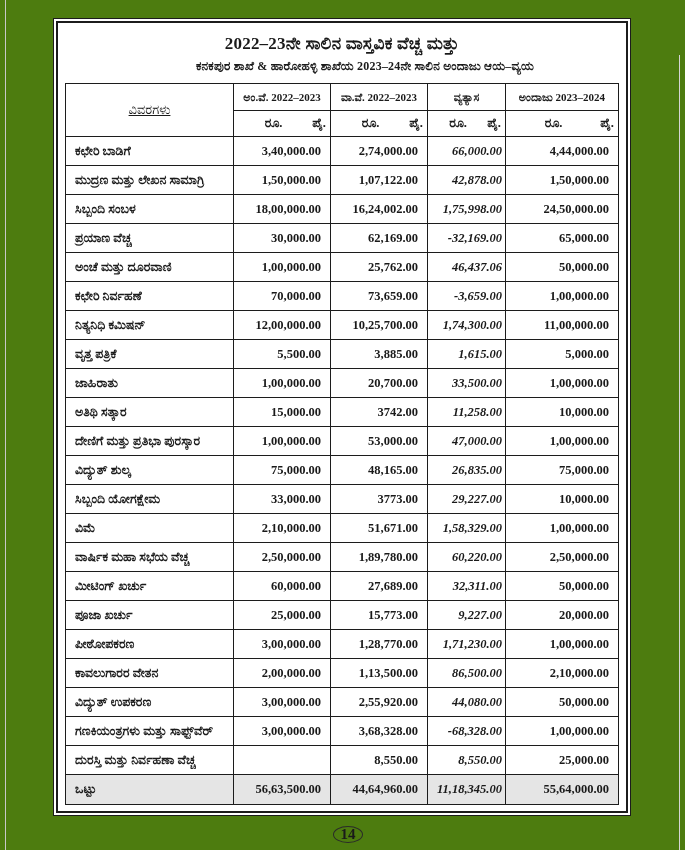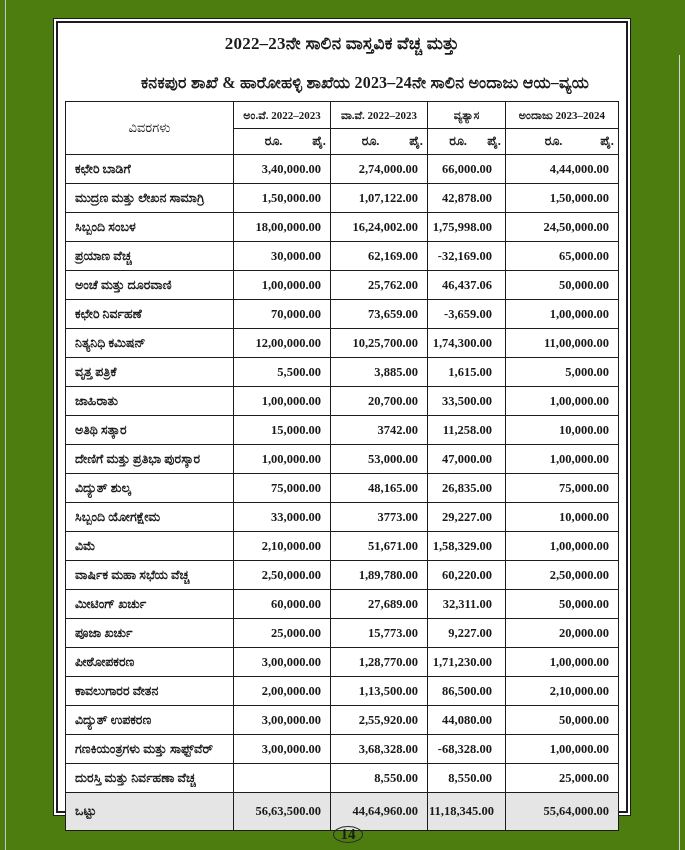--- a/index.html
+++ b/index.html
@@ -36,58 +36,58 @@
   .inner-box {
     width: 100%; height: 100%;
     border: 2px solid #1c1c1c;
     box-sizing: border-box;
   }
   .title-block { text-align: center; margin-top: 11px; }
   .title-line1 {
     font-size: 17px; font-weight: bold; letter-spacing: 0.2px;
   }
   .title-line2 {
-    font-size: 16px; font-weight: bold; margin-top: 20px; letter-spacing: 0.2px; padding-left: 46px;
+    font-size: 12px; font-weight: bold; margin-top: 5px; letter-spacing: 0.2px; padding-left: 46px;
   }
   table.budget {
     margin: 9px auto 0 auto;
     width: 553px;
     border-collapse: collapse;
     table-layout: fixed;
   }
   table.budget th, table.budget td {
     border: 1.5px solid #1c1c1c;
     box-sizing: border-box;
     overflow: hidden;
     white-space: nowrap;
   }
   th.details-header {
-    font-size: 13px; font-weight: normal; text-align: center;
+    font-size: 13px; font-weight: normal; text-align: center; text-decoration: underline;
   }
   th.group-label {
     height: 27px; font-size: 11px; font-weight: bold; text-align: center;
   }
   th.ru-pai-cell { height: 26px; font-weight: bold; }
   .ru-pai-wrap {
     display: flex; align-items: center; font-size: 12.5px;
     padding: 0 3px 0 0;
   }
   .ru-label { flex: 1; text-align: center; }
   .pai-label { text-align: right; }
   td.row-label {
     height: 29px; font-size: 12.5px; font-weight: bold;
     text-align: left; padding-left: 9px;
   }
   td.cell-value {
     height: 29px; font-size: 12.5px; font-weight: bold;
     text-align: right; padding-right: 9px;
     font-family: "Liberation Serif", serif;
   }
-  td.cell-diff { padding-right: 13px; }
-  tr.total-row td { background: #e5e5e5; height: 38px; }
+  td.cell-diff { padding-right: 3px; font-style: italic; }
+  tr.total-row td { background: #e5e5e5; height: 30px; }
   tr.total-row td.row-label { font-size: 12.5px; }
   .page-number {
     position: absolute;
     left: 333px; top: 826px;
     width: 28px; height: 15px;
     border: 1.5px solid #2a2a2a;
     border-radius: 50%;
     text-align: center;
     line-height: 15px;
     font-size: 15px;

